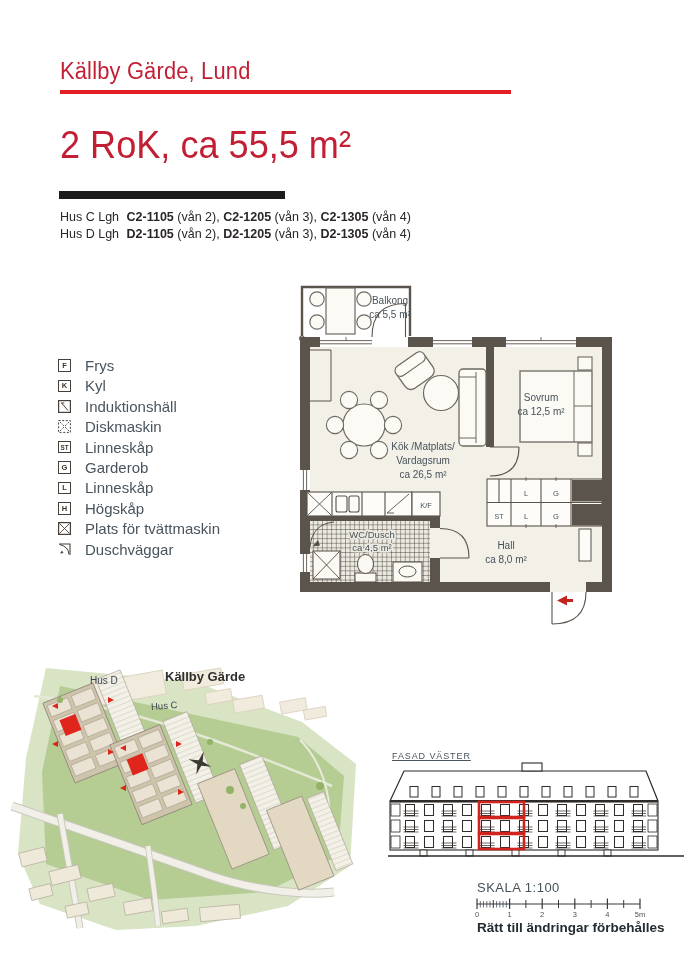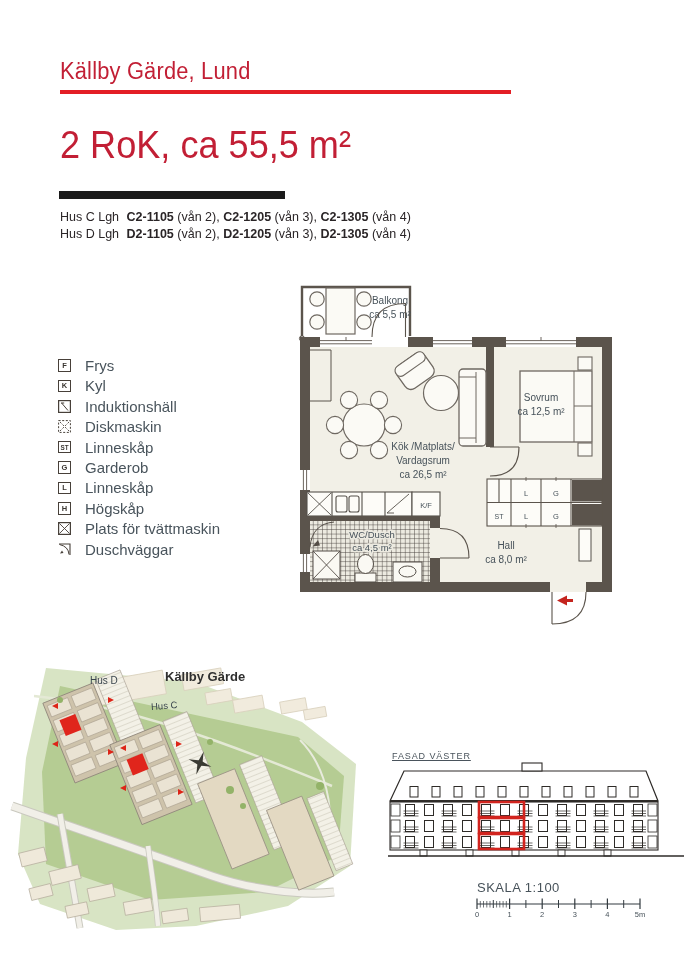--- a/index.html
+++ b/index.html
@@ -449,13 +449,14 @@
       </span>
       <span class="lg-label">Duschväggar</span>
     </div>
   </div>
 
   <div class="abs husd">Hus D</div>
   <div class="abs arealbl">Källby Gärde</div>
   <div class="abs husc">Hus C</div>
   <div class="abs fasad">FASAD VÄSTER</div>
   <div class="abs skala">SKALA 1:100</div>
+  <div class="abs disclaimer">Rätt till ändringar förbehålles</div>
 </div>
 
 </body></html>

